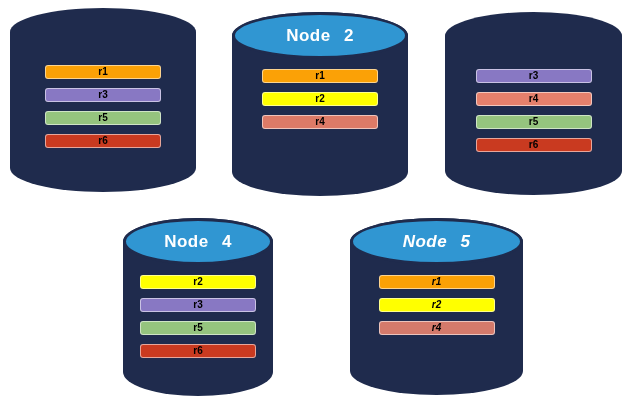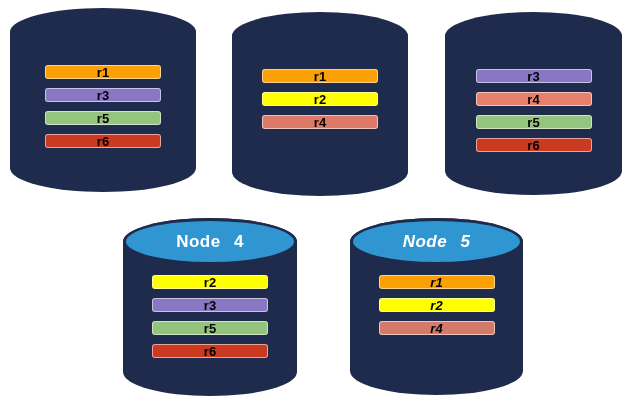--- a/index.html
+++ b/index.html
@@ -10,21 +10,21 @@
     overflow:hidden;
     position:relative;
   }
   .canvas{position:absolute;left:0;top:0;width:638px;height:402px;}
 
   .cylinder{position:absolute;}
   
   .n0{left:10px;  top:8px;   width:186px;height:184px;}
   .n1{left:232px; top:12px;  width:176px;height:184px;}
   .n2{left:445px; top:12px;  width:177px;height:183px;}
-  .n3{left:123px; top:218px; width:174px;height:178px;}
+  .n3{left:123px; top:218px; width:150px;height:178px;}
   .n4{left:350px; top:218px; width:173px;height:177px;font-style:italic;}
 
   .cyl-body{
     position:absolute;inset:0;
     border-radius:50% / 24px;
   }
   .cyl-top{
     position:absolute;left:0;right:0;top:0;height:47px;
     border-radius:50%;
     box-sizing:border-box;
@@ -46,21 +46,21 @@
   }
   .bar{
     width:116px;height:14px;
     box-sizing:border-box;
     border:1px solid rgba(255,255,255,0.55);
     border-radius:3px;
     display:flex;align-items:center;justify-content:center;
   }
   .bar span{
     font-weight:bold;
-    font-size:13px;
+    font-size:10px;
     line-height:1;
     color:#000;
     user-select:none;
   }
 </style>
 </head>
 <body>
 
 <div class="canvas">
   <div class="cylinder n0">
@@ -75,20 +75,23 @@
         <div class="bar" style="background: rgb(149, 196, 126);">
           <span>r5</span>
         </div>
         <div class="bar" style="background: rgb(201, 58, 32);">
           <span>r6</span>
         </div>
       </div>
   </div>
   <div class="cylinder n1">
     <div class="cyl-body" style="background: rgb(31, 43, 77);"></div>
+    <div class="cyl-top" style="background: rgb(48, 150, 210); border-color: rgb(31, 43, 77);">
+      <span class="node-label">Node 2</span>
+    </div>
     <div class="bars">
         <div class="bar" style="background: rgb(251, 161, 6);">
           <span>r1</span>
         </div>
         <div class="bar" style="background: rgb(255, 255, 0);">
           <span>r2</span>
         </div>
         <div class="bar" style="background: rgb(220, 122, 103);">
           <span>r4</span>
         </div>

